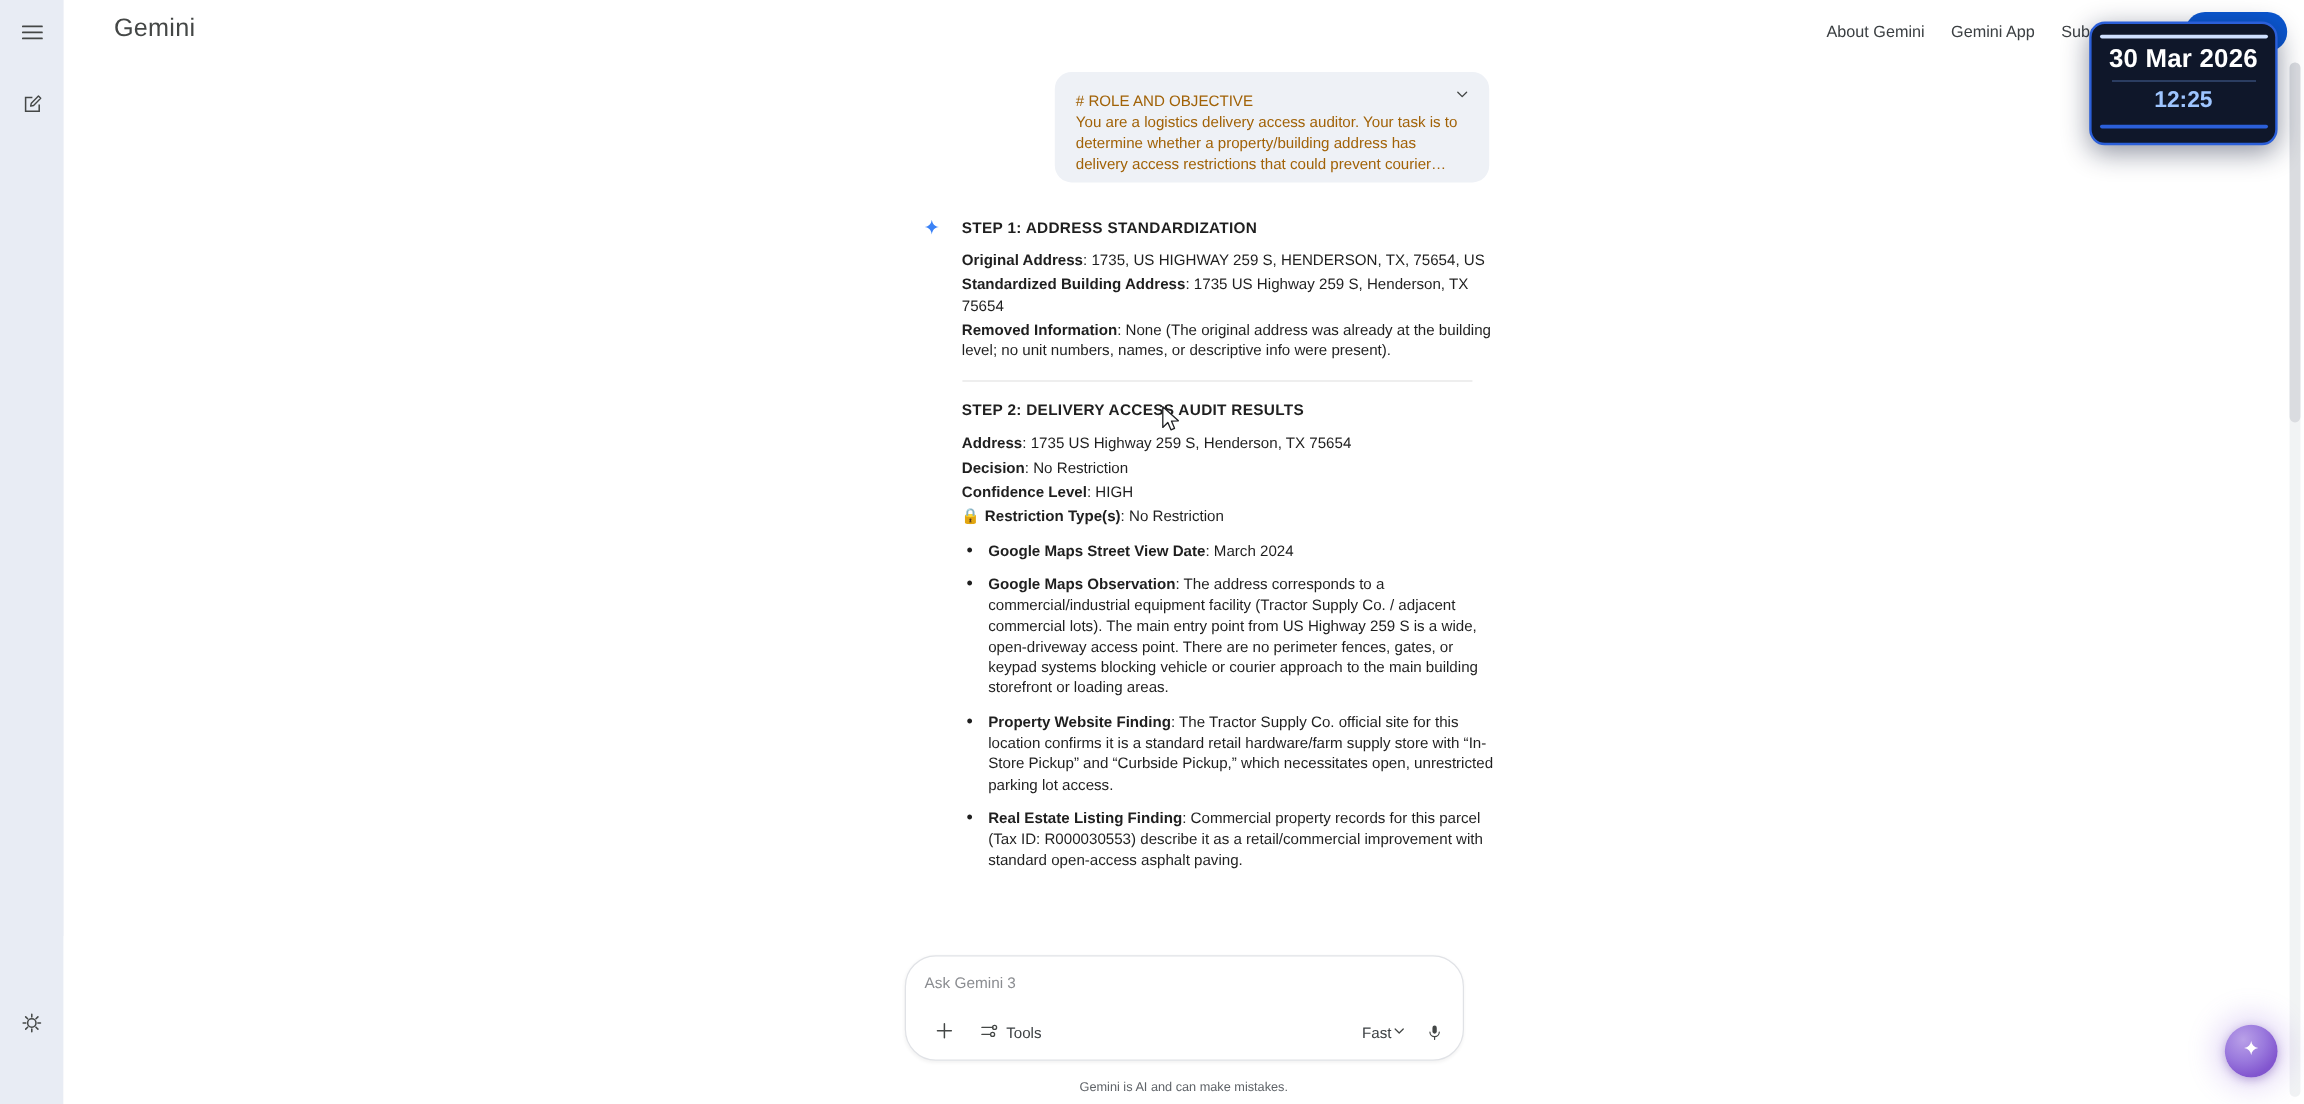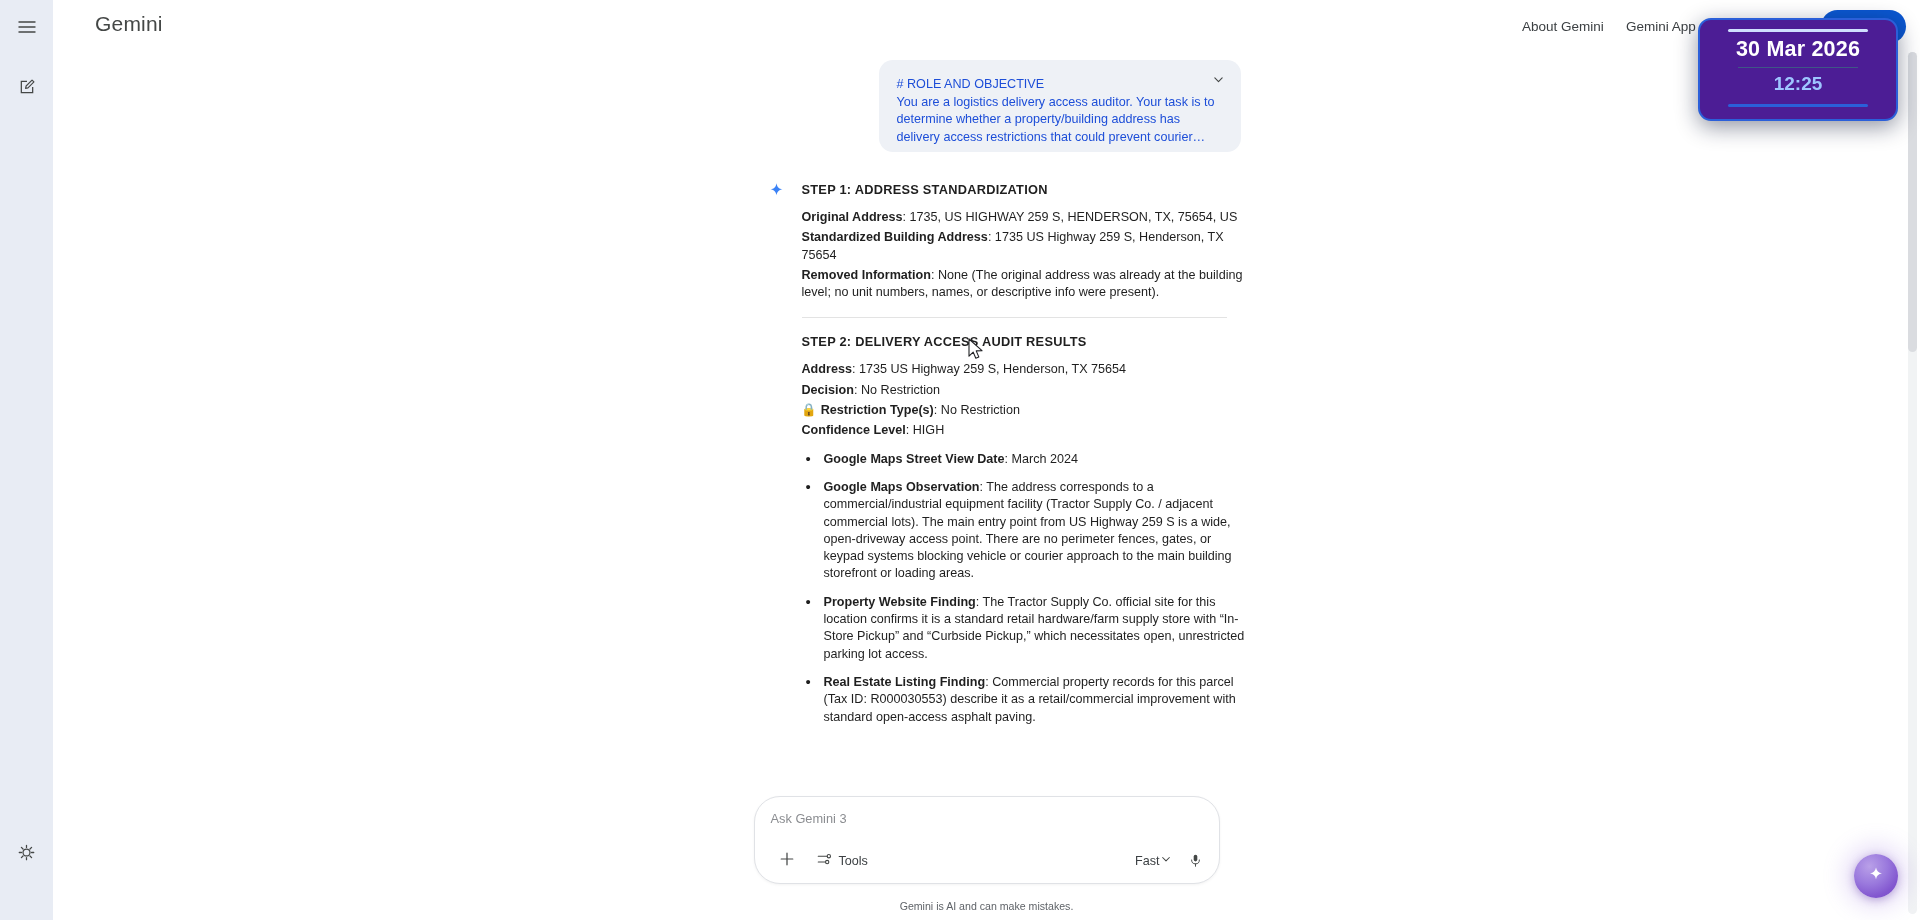--- a/index.html
+++ b/index.html
@@ -54,21 +54,21 @@
   #col { width: 530px; margin: 0 auto; position: relative; }
 
   
   #prompt-card {
     margin-top: 12px; margin-left: 157px; width: 362px;
     background: #eef1f6; border-radius: 14px;
     padding: 16px 18px 0 18px; height: 92px; overflow: hidden;
     position: relative; cursor: pointer;
   }
   #prompt-card .ptext {
-    font-size: 12.6px; line-height: 17.6px; color: #1d4ed8; white-space: pre-wrap;
+    font-size: 12.6px; line-height: 17.6px; color: #a16207; white-space: pre-wrap;
   }
   #prompt-chevron {
     position: absolute; right: 16px; top: 12px; color: #444746; cursor: pointer;
   }
 
   
   #answer { position: relative; margin-top: 30px; padding-left: 80px; }
   #spark { position: absolute; left: 46px; top: 0px; }
   .h-step {
     font-size: 12.8px; font-weight: bold; color: #1f1f1f; letter-spacing: .25px;
@@ -119,22 +119,22 @@
   }
   #composer-spacer { flex: 1; }
   #model-pick { display: flex; align-items: center; gap: 0; font-size: 12.6px; color: #3c4043; cursor: pointer; padding: 4px 6px; border-radius: 14px; }
   #mic-btn { margin-left: 10px; cursor: pointer; color: #444746; display:flex; }
   #disclaimer {
     text-align: center; font-size: 10.6px; color: #5f6368; margin-top: 11px;
   }
 
   
   #datetime {
-    position: absolute; right: 22px; top: 18px; width: 200px;
-    background: #4c1d95; border: 2px solid #2b5fd9; border-radius: 13px;
+    position: absolute; right: 22px; top: 18px; width: 157px;
+    background: #0f172a; border: 2px solid #2b5fd9; border-radius: 13px;
     padding: 9px 0 12px 0; text-align: center;
     box-shadow: 0 6px 22px rgba(10,20,50,.45);
   }
   #dt-line-top { width: 140px; height: 3px; background: #cfe0ff; margin: 0 auto 5px auto; border-radius:2px; }
   #dt-date { color: #ffffff; font-size: 21.5px; font-weight: bold; letter-spacing: .2px; }
   #dt-rule { width: 120px; height: 1px; background: #3f5687; margin: 5px auto; }
   #dt-time { color: #9ec5ff; font-size: 19px; font-weight: bold; }
   #dt-line-bot { width: 140px; height: 3px; background: #2b5fd9; margin: 9px auto 0 auto; border-radius:2px; }
 
   
@@ -229,24 +229,24 @@
         <hr class="div">
 
         <div class="h-step" id="step2head">STEP 2: DELIVERY ACCESS AUDIT RESULTS</div>
         <div class="para">
           <b>Address</b><span>: 1735 US Highway 259 S, Henderson, TX 75654</span>
         </div>
         <div class="para tight">
           <b>Decision</b><span>: No Restriction</span>
         </div>
         <div class="para tight">
+          <b>Confidence Level</b><span>: HIGH</span>
+        </div>
+        <div class="para tight">
           <b>🔒 Restriction Type(s)</b><span>: No Restriction</span>
-        </div>
-        <div class="para tight">
-          <b>Confidence Level</b><span>: HIGH</span>
         </div>
 
 
         <ul class="ev">
           <li>
             <b>Google Maps Street View Date</b><span>: March 2024</span>
           </li>
           <li>
             <b>Google Maps Observation</b><span>: The address corresponds to a commercial/industrial equipment facility (Tractor Supply Co. / adjacent commercial lots). The main entry point from US Highway 259 S is a wide, open-driveway access point. There are no perimeter fences, gates, or keypad systems blocking vehicle or courier approach to the main building storefront or loading areas.</span>
           </li>

